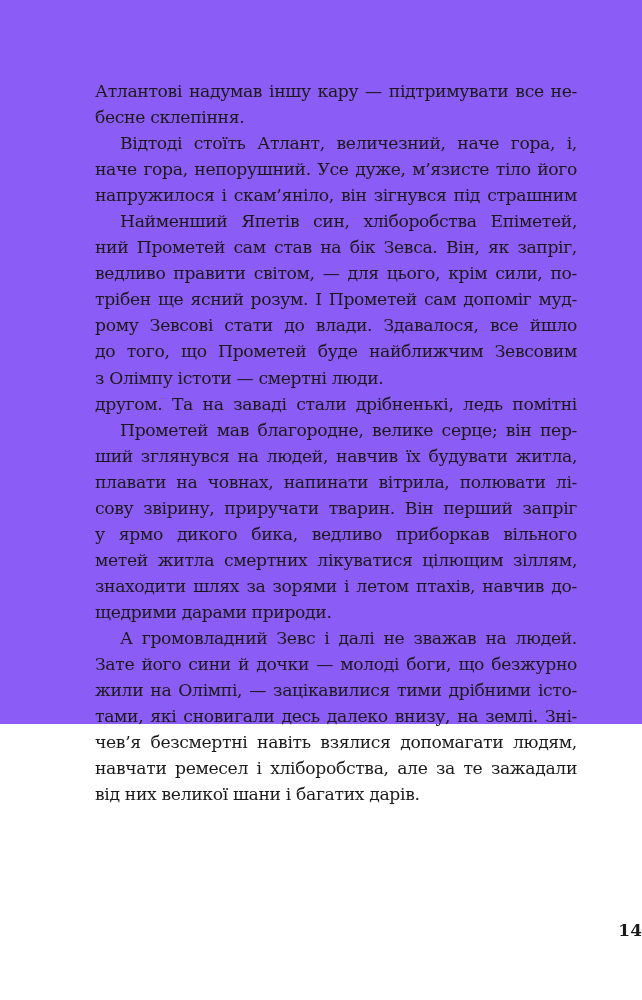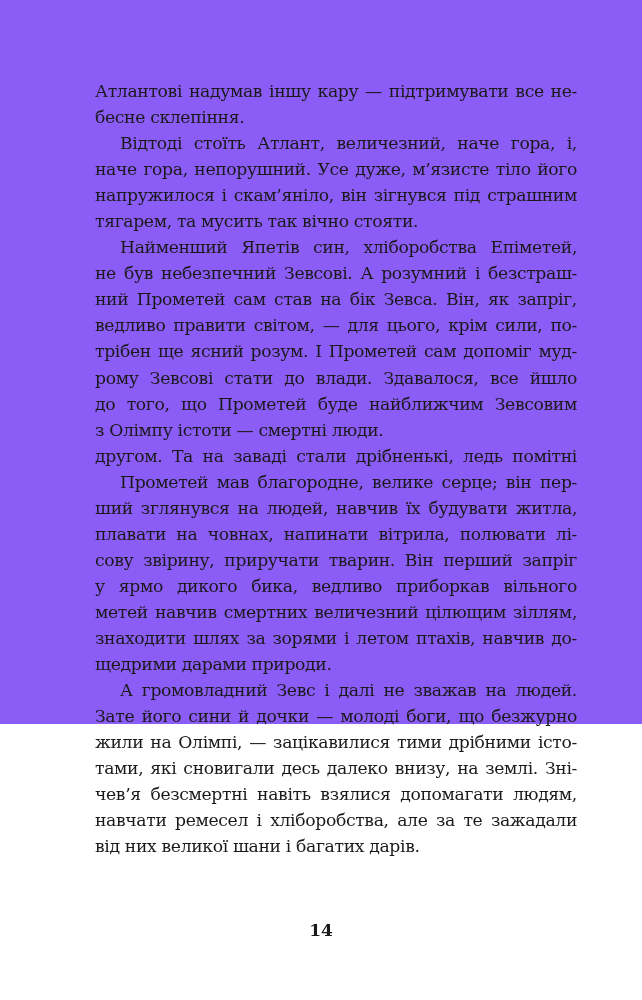--- a/index.html
+++ b/index.html
@@ -3,53 +3,51 @@
 <meta charset="utf-8">
 <style>
   html, body { margin:0; padding:0; background:#ffffff; }
   body { width:642px; height:1000px; position:relative; overflow:hidden; }
   .page { position:absolute; left:0; top:0; width:642px; height:724px; background:#8b5cf6; }
   .text-block { position:absolute; left:95px; top:78px; width:482px;
     font-family:"DejaVu Serif", serif; font-size:17.2px; color:#1a1a1a; letter-spacing:-0.35px; }
   .line { height:26.05px; line-height:26.05px; white-space:nowrap; text-align:justify; text-align-last:justify; overflow:visible; }
   .line.last { text-align-last:left; }
   .line.indent { padding-left:25px; }
-  .page-number { position:absolute; left:0; width:642px; top:920px; text-align:center;
+  .page-number { position:absolute; left:0; width:642px; top:920px; text-align:right;
     font-family:"DejaVu Serif", serif; font-weight:bold; font-size:17px; color:#1a1a1a; }
 </style>
 </head>
 <body>
 
 <div class="page">
   <div class="text-block">
 
     <div class="line">Атлантові надумав іншу кару — підтримувати все не-</div>
     <div class="line last">бесне склепіння.</div>
 
     <div class="line indent">Відтоді стоїть Атлант, величезний, наче гора, і,</div>
     <div class="line">наче гора, непорушний. Усе дуже, м’язисте тіло його</div>
     <div class="line">напружилося і скам’яніло, він зігнувся під страшним</div>
-    <div class="line last">тягарем, та мусить так вічно стояти.</div>
 
     <div class="line indent">Найменший Япетів син, хліборобства Епіметей,</div>
-    <div class="line">не був небезпечний Зевсові. А розумний і безстраш-</div>
     <div class="line">ний Прометей сам став на бік Зевса. Він, як запріг,</div>
     <div class="line">ведливо правити світом, — для цього, крім сили, по-</div>
     <div class="line">трібен ще ясний розум. І Прометей сам допоміг муд-</div>
     <div class="line">рому Зевсові стати до влади. Здавалося, все йшло</div>
     <div class="line">до того, що Прометей буде найближчим Зевсовим</div>
     <div class="line last">з Олімпу істоти — смертні люди.</div>
     <div class="line">другом. Та на заваді стали дрібненькі, ледь помітні</div>
 
     <div class="line indent">Прометей мав благородне, велике серце; він пер-</div>
     <div class="line">ший зглянувся на людей, навчив їх будувати житла,</div>
     <div class="line">плавати на човнах, напинати вітрила, полювати лі-</div>
     <div class="line">сову звірину, приручати тварин. Він перший запріг</div>
     <div class="line">у ярмо дикого бика, ведливо приборкав вільного</div>
-    <div class="line">метей навчив смертних величезний цілющим зіллям,</div>
+    <div class="line">метей житла смертних лікуватися цілющим зіллям,</div>
     <div class="line">знаходити шлях за зорями і летом птахів, навчив до-</div>
     <div class="line last">щедрими дарами природи.</div>
 
     <div class="line indent">А громовладний Зевс і далі не зважав на людей.</div>
     <div class="line">Зате його сини й дочки — молоді боги, що безжурно</div>
     <div class="line">жили на Олімпі, — зацікавилися тими дрібними істо-</div>
     <div class="line">тами, які сновигали десь далеко внизу, на землі. Зні-</div>
     <div class="line">чев’я безсмертні навіть взялися допомагати людям,</div>
     <div class="line">навчати ремесел і хліборобства, але за те зажадали</div>
     <div class="line last">від них великої шани і багатих дарів.</div>

